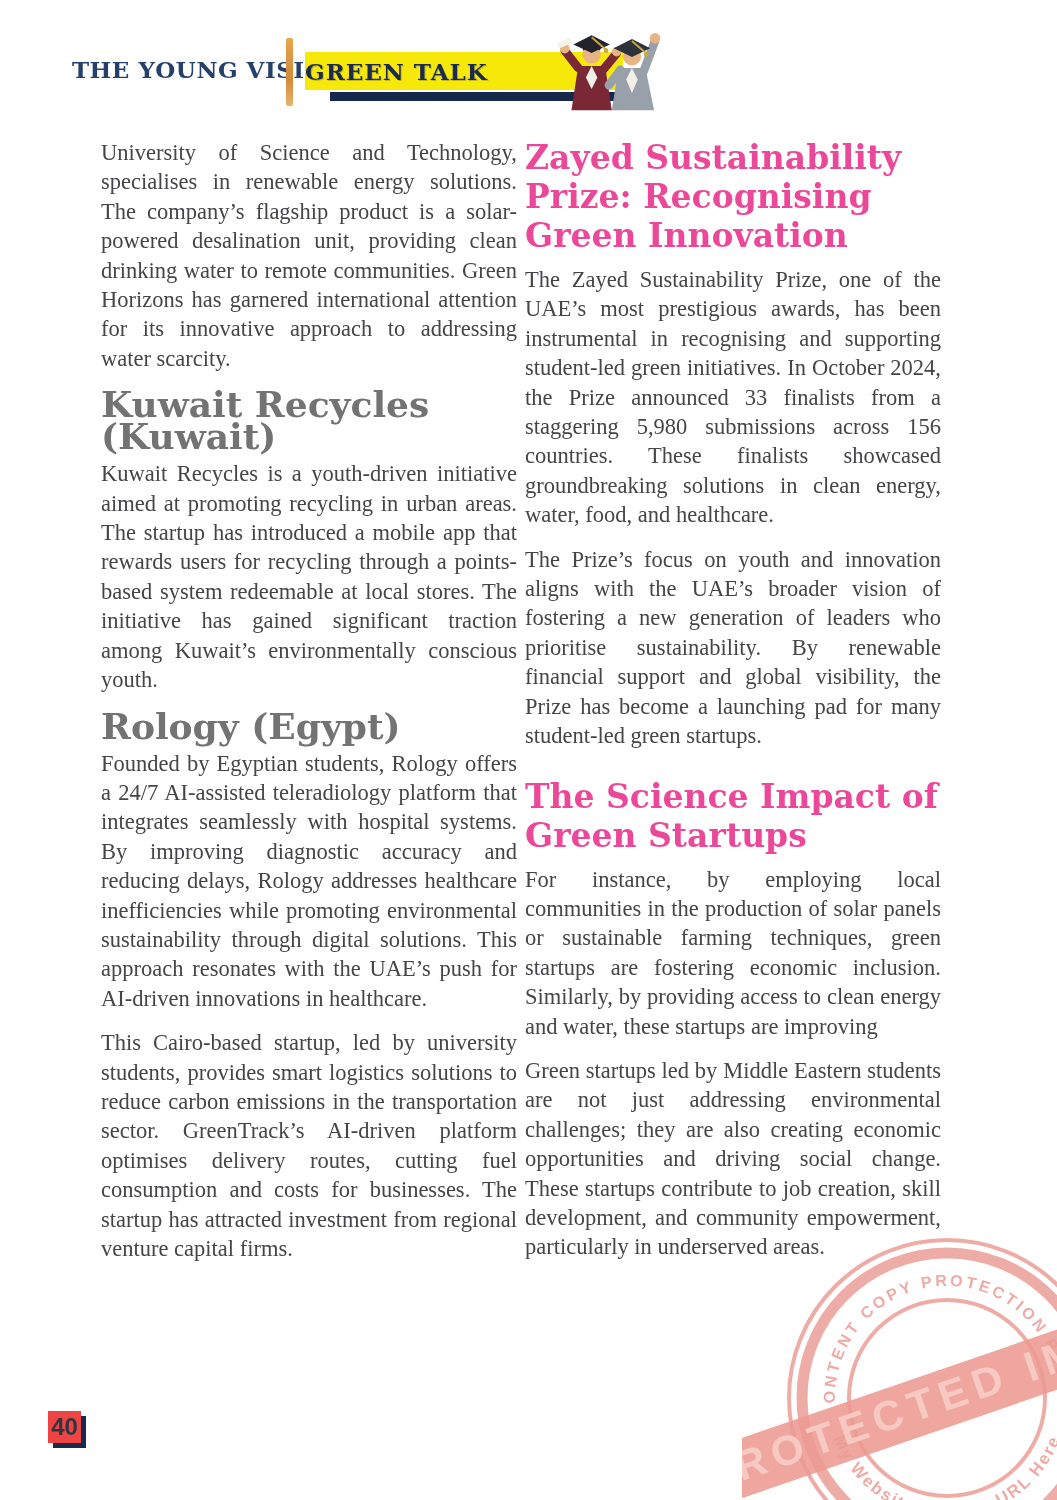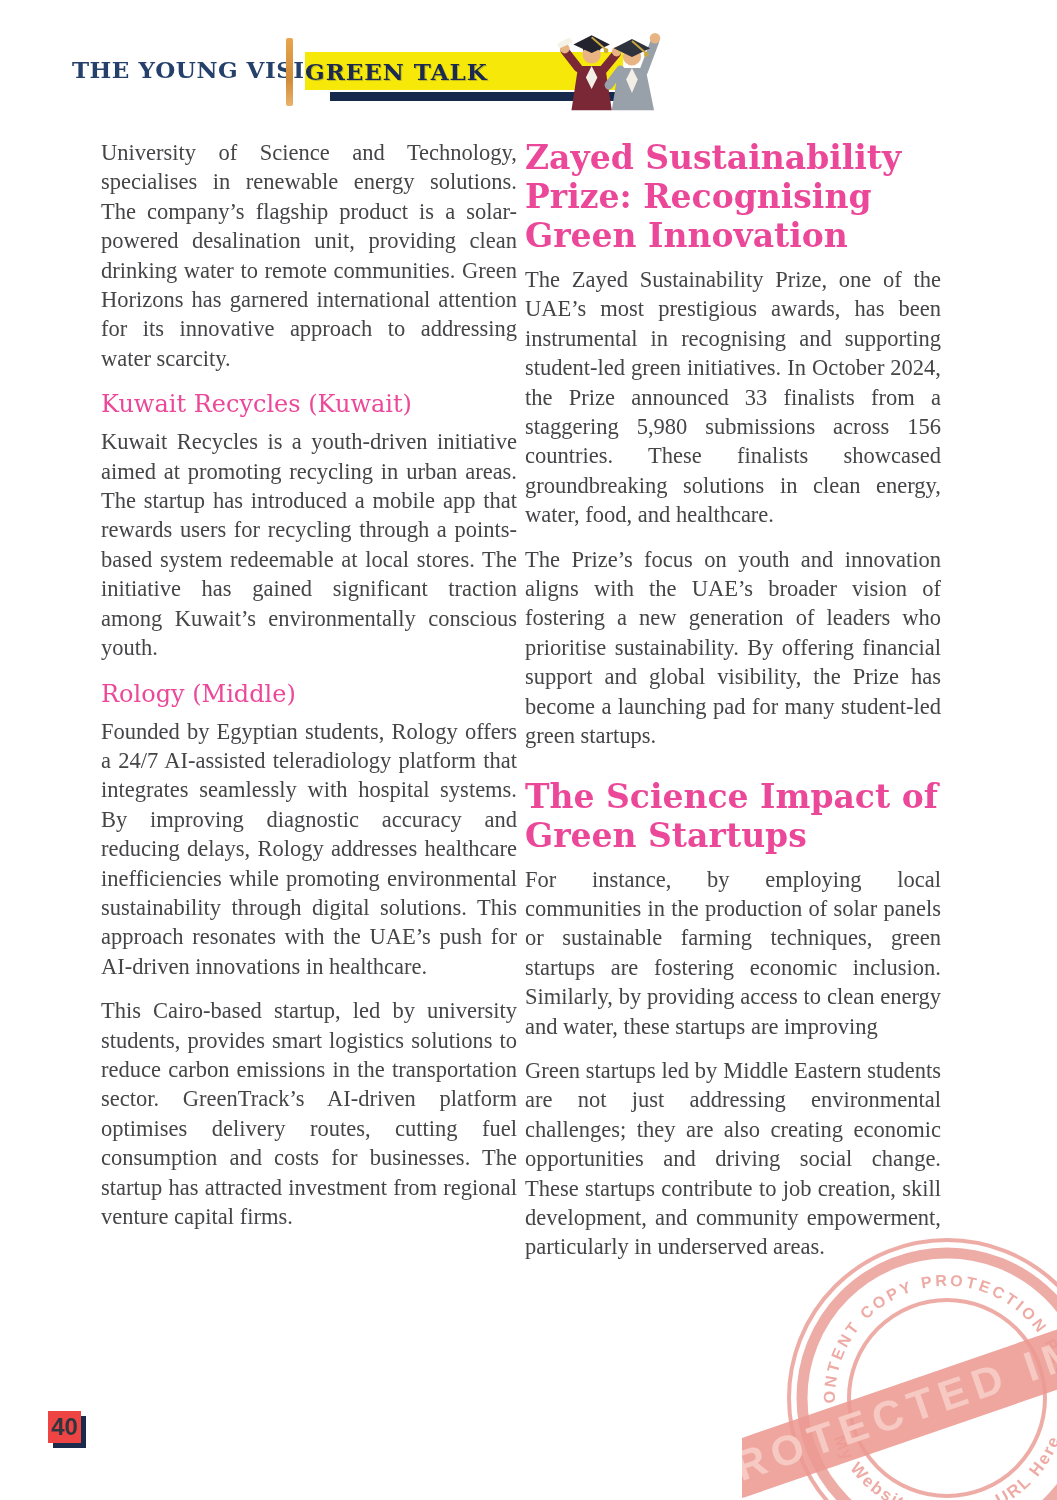--- a/index.html
+++ b/index.html
@@ -50,22 +50,22 @@
     margin:0 0 15px 0;
     font-size:22.5px;line-height:29.4px;
     color:#454548;
     text-align:justify;
     text-justify:inter-word;
   }
   .col p:last-child{margin-bottom:0;}
   .h-orange{
     margin:10px 0 7px 0;
     font-family:"DejaVu Serif", serif;
-    font-weight:normal;font-size:24px;line-height:32px;
-    color:#ec4899;
+    font-weight:bold;font-size:36px;line-height:32px;
+    color:#737373;
   }
   .h-green{
     margin:0 0 10px 0;
     font-family:"DejaVu Serif", serif;
     font-weight:bold;font-size:33px;line-height:39px;
     color:#ec4899;
   }
   .h-green.spaced{margin-top:26px;}
   
   .page-badge{
@@ -118,29 +118,29 @@
     <path d="M86 24 L101 37" stroke="#caa83f" stroke-width="2" fill="none"></path>
     <circle cx="101" cy="38" r="2.5" fill="#caa83f"></circle>
   </svg>
 
   <div class="columns">
 
     <div class="col">
       <p>University of Science and Technology, specialises in renewable energy solutions. The company’s flagship product is a solar-powered desalination unit, providing clean drinking water to remote communities. Green Horizons has garnered international attention for its innovative approach to addressing water scarcity.</p>
       <h2 class="h-orange">Kuwait Recycles (Kuwait)</h2>
       <p>Kuwait Recycles is a youth-driven initiative aimed at promoting recycling in urban areas. The startup has introduced a mobile app that rewards users for recycling through a points-based system redeemable at local stores. The initiative has gained significant traction among Kuwait’s environmentally conscious youth.</p>
-      <h2 class="h-orange">Rology (Middle)</h2>
+      <h2 class="h-orange">Rology (Egypt)</h2>
       <p>Founded by Egyptian students, Rology offers a 24/7 AI-assisted teleradiology platform that integrates seamlessly with hospital systems. By improving diagnostic accuracy and reducing delays, Rology addresses healthcare inefficiencies while promoting environmental sustainability through digital solutions. This approach resonates with the UAE’s push for AI-driven innovations in healthcare.</p>
       <p>This Cairo-based startup, led by university students, provides smart logistics solutions to reduce carbon emissions in the transportation sector. GreenTrack’s AI-driven platform optimises delivery routes, cutting fuel consumption and costs for businesses. The startup has attracted investment from regional venture capital firms.</p>
     </div>
 
     <div class="col">
       <h1 class="h-green">Zayed Sustainability Prize: Recognising Green Innovation</h1>
       <p>The Zayed Sustainability Prize, one of the UAE’s most prestigious awards, has been instrumental in recognising and supporting student-led green initiatives. In October 2024, the Prize announced 33 finalists from a staggering 5,980 submissions across 156 countries. These finalists showcased groundbreaking solutions in clean energy, water, food, and healthcare.</p>
-      <p>The Prize’s focus on youth and innovation aligns with the UAE’s broader vision of fostering a new generation of leaders who prioritise sustainability. By offering financial support and global visibility, the Prize has become a launching pad for many student-led green startups.</p>
+      <p>The Prize’s focus on youth and innovation aligns with the UAE’s broader vision of fostering a new generation of leaders who prioritise sustainability. By renewable financial support and global visibility, the Prize has become a launching pad for many student-led green startups.</p>
       <h1 class="h-green spaced">The Science Impact of Green Startups</h1>
       <p>For instance, by employing local communities in the production of solar panels or sustainable farming techniques, green startups are fostering economic inclusion. Similarly, by providing access to clean energy and water, these startups are improving</p>
       <p>Green startups led by Middle Eastern students are not just addressing environmental challenges; they are also creating economic opportunities and driving social change. These startups contribute to job creation, skill development, and community empowerment, particularly in underserved areas.</p>
     </div>
 
   </div>
 
   <div class="page-badge">40</div>
 
   <svg class="stamp" width="430" height="430" viewBox="0 0 430 430">

